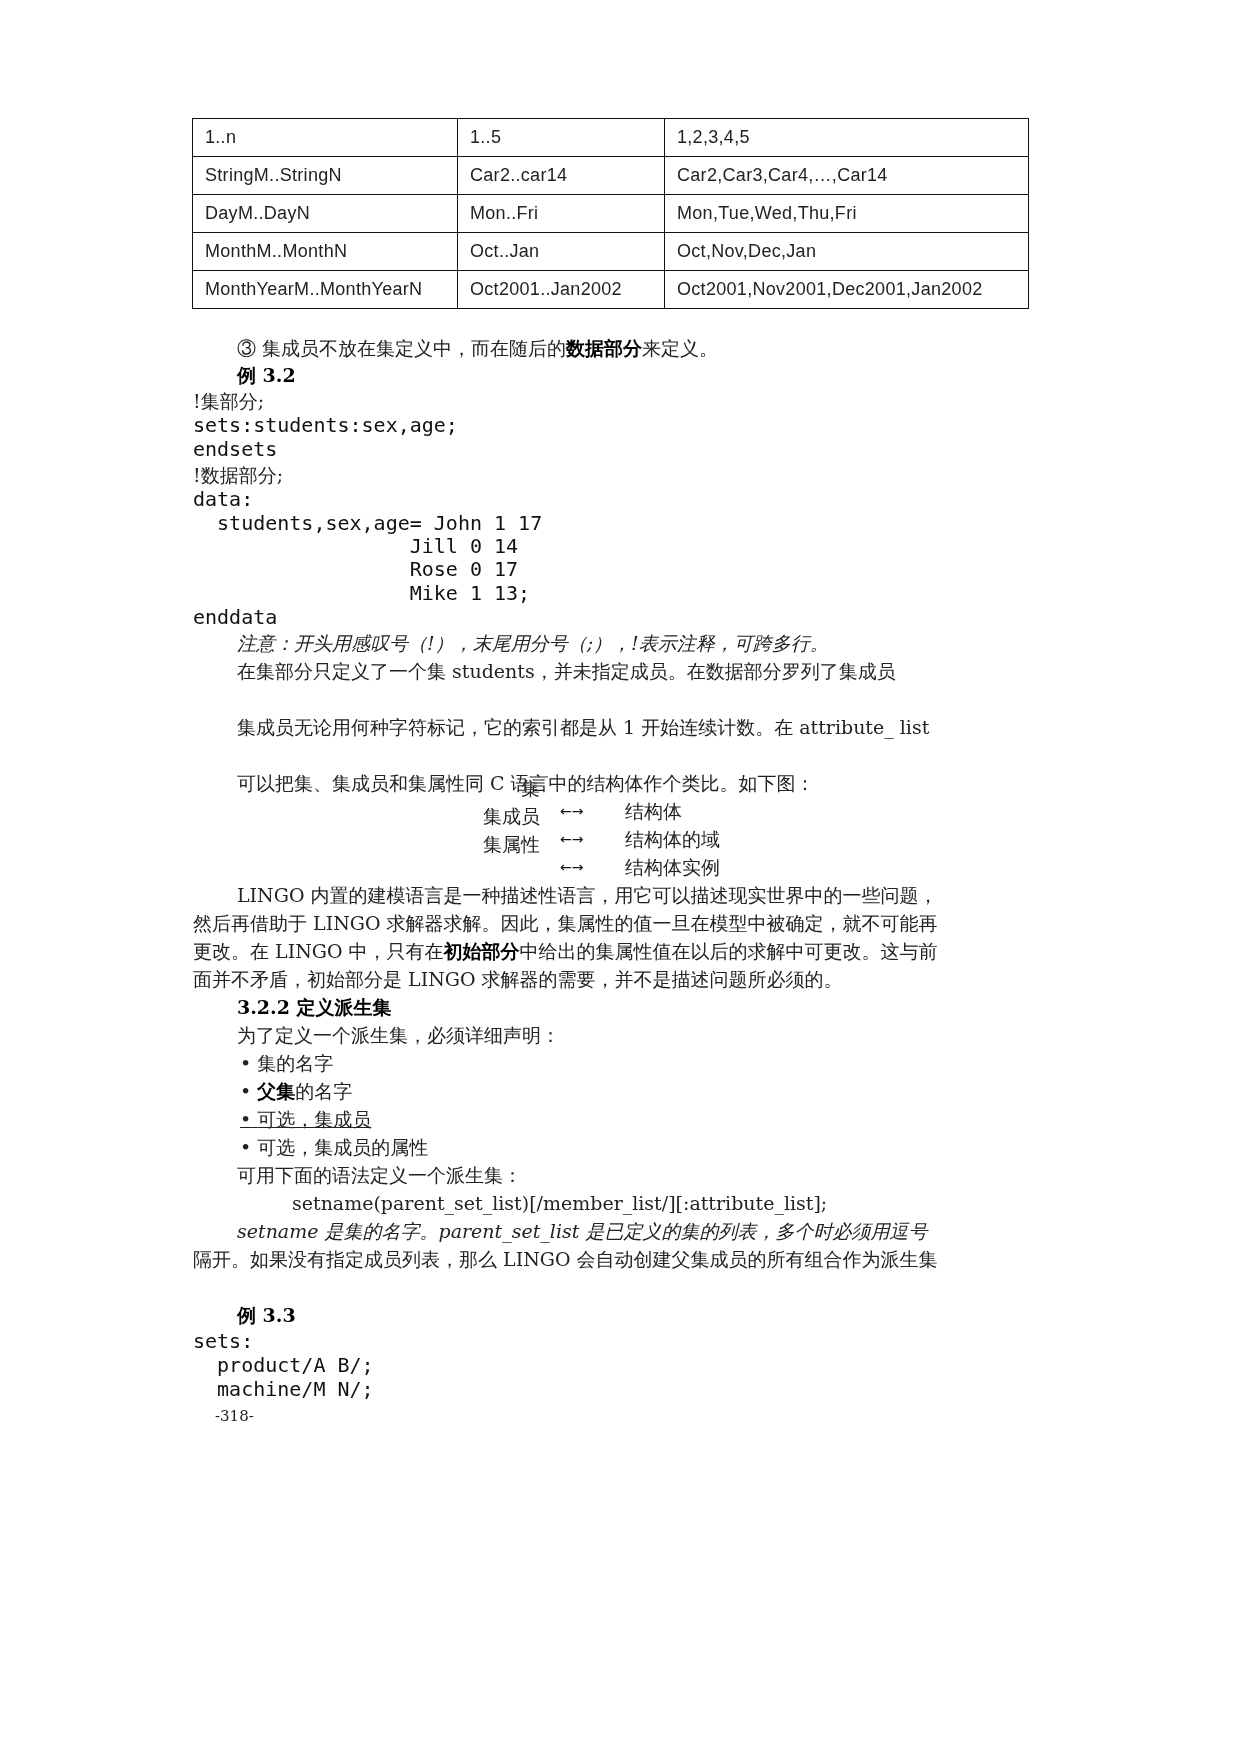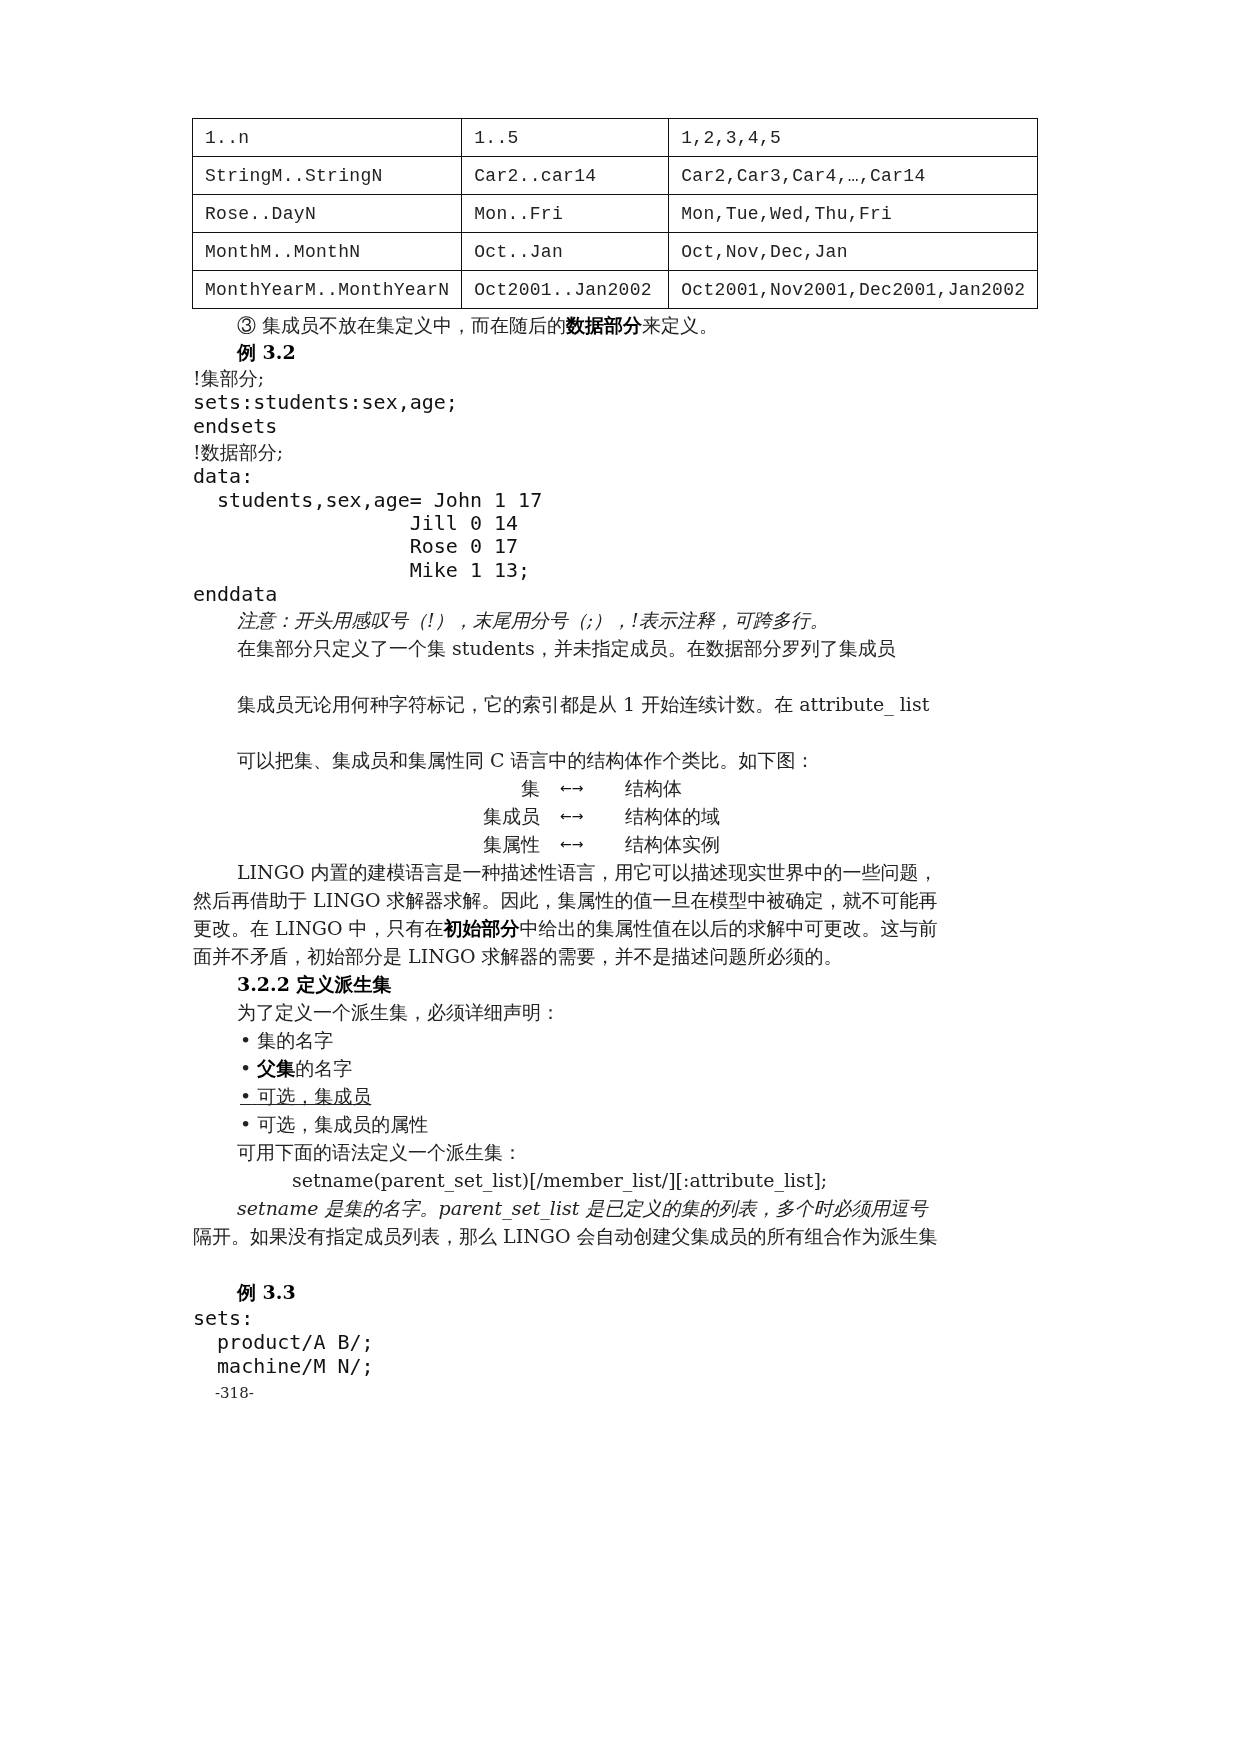--- a/index.html
+++ b/index.html
@@ -1,25 +1,25 @@
 <!DOCTYPE html>
 <html><head>
 <meta charset="utf-8">
 <style>
   html, body { margin: 0; padding: 0; background: #ffffff; }
   body { width: 1241px; height: 1755px; position: relative; overflow: hidden; color: #111; }
   .page { position: absolute; left: 0; top: 0; width: 1241px; height: 1755px; background: #fff; }
 
-  .tbl { position: absolute; left: 192px; top: 118px; border-collapse: collapse; font-family: Liberation Mono, monospace; font-size: 18px; color: #222; }
+  .tbl { position: absolute; left: 192px; top: 118px; border-collapse: collapse; font-family: Liberation Sans, sans-serif; font-size: 18px; color: #222; }
   .tbl td { border: 1.5px solid #111; height: 37px; padding: 0 12px; white-space: nowrap; letter-spacing: 0.3px; }
   .tbl td.c1 { width: 240px; }
   .tbl td.c2 { width: 182px; }
   .tbl td.c3 { width: 339px; }
 
-  .line { position: absolute; white-space: pre; line-height: 26px; }
+  .line { position: absolute; white-space: pre; line-height: 26px; margin-top: 23px; }
   .serif { font-family: "DejaVu Serif", "Liberation Serif", serif; font-size: 19px; color: #222; }
   .mono { font-family: "DejaVu Sans Mono", "Liberation Mono", monospace; font-size: 20px; color: #111; }
   .ital { font-style: italic; }
   .bold { font-weight: bold; font-family: "DejaVu Sans", sans-serif; color: #000; }
   .heading { font-weight: bold; color: #000; }
   .pagenum { font-family: "DejaVu Serif", serif; font-size: 15px; color: #222; }
   .center-row { position: absolute; font-family: "DejaVu Serif", serif; font-size: 19px; color: #222; line-height: 26px; }
   .center-row .lhs { position: absolute; right: 0; white-space: nowrap; }
   .arrow { font-family: "DejaVu Sans", sans-serif; font-size: 14px; }
 </style>
@@ -34,21 +34,21 @@
       <td class="c1">1..n</td>
       <td class="c2">1..5</td>
       <td class="c3">1,2,3,4,5</td>
     </tr>
     <tr>
       <td class="c1">StringM..StringN</td>
       <td class="c2">Car2..car14</td>
       <td class="c3">Car2,Car3,Car4,…,Car14</td>
     </tr>
     <tr>
-      <td class="c1">Rose..DayN</td>
+      <td class="c1">DayM..DayN</td>
       <td class="c2">Mon..Fri</td>
       <td class="c3">Mon,Tue,Wed,Thu,Fri</td>
     </tr>
     <tr>
       <td class="c1">MonthM..MonthN</td>
       <td class="c2">Oct..Jan</td>
       <td class="c3">Oct,Nov,Dec,Jan</td>
     </tr>
     <tr>
       <td class="c1">MonthYearM..MonthYearN</td>

